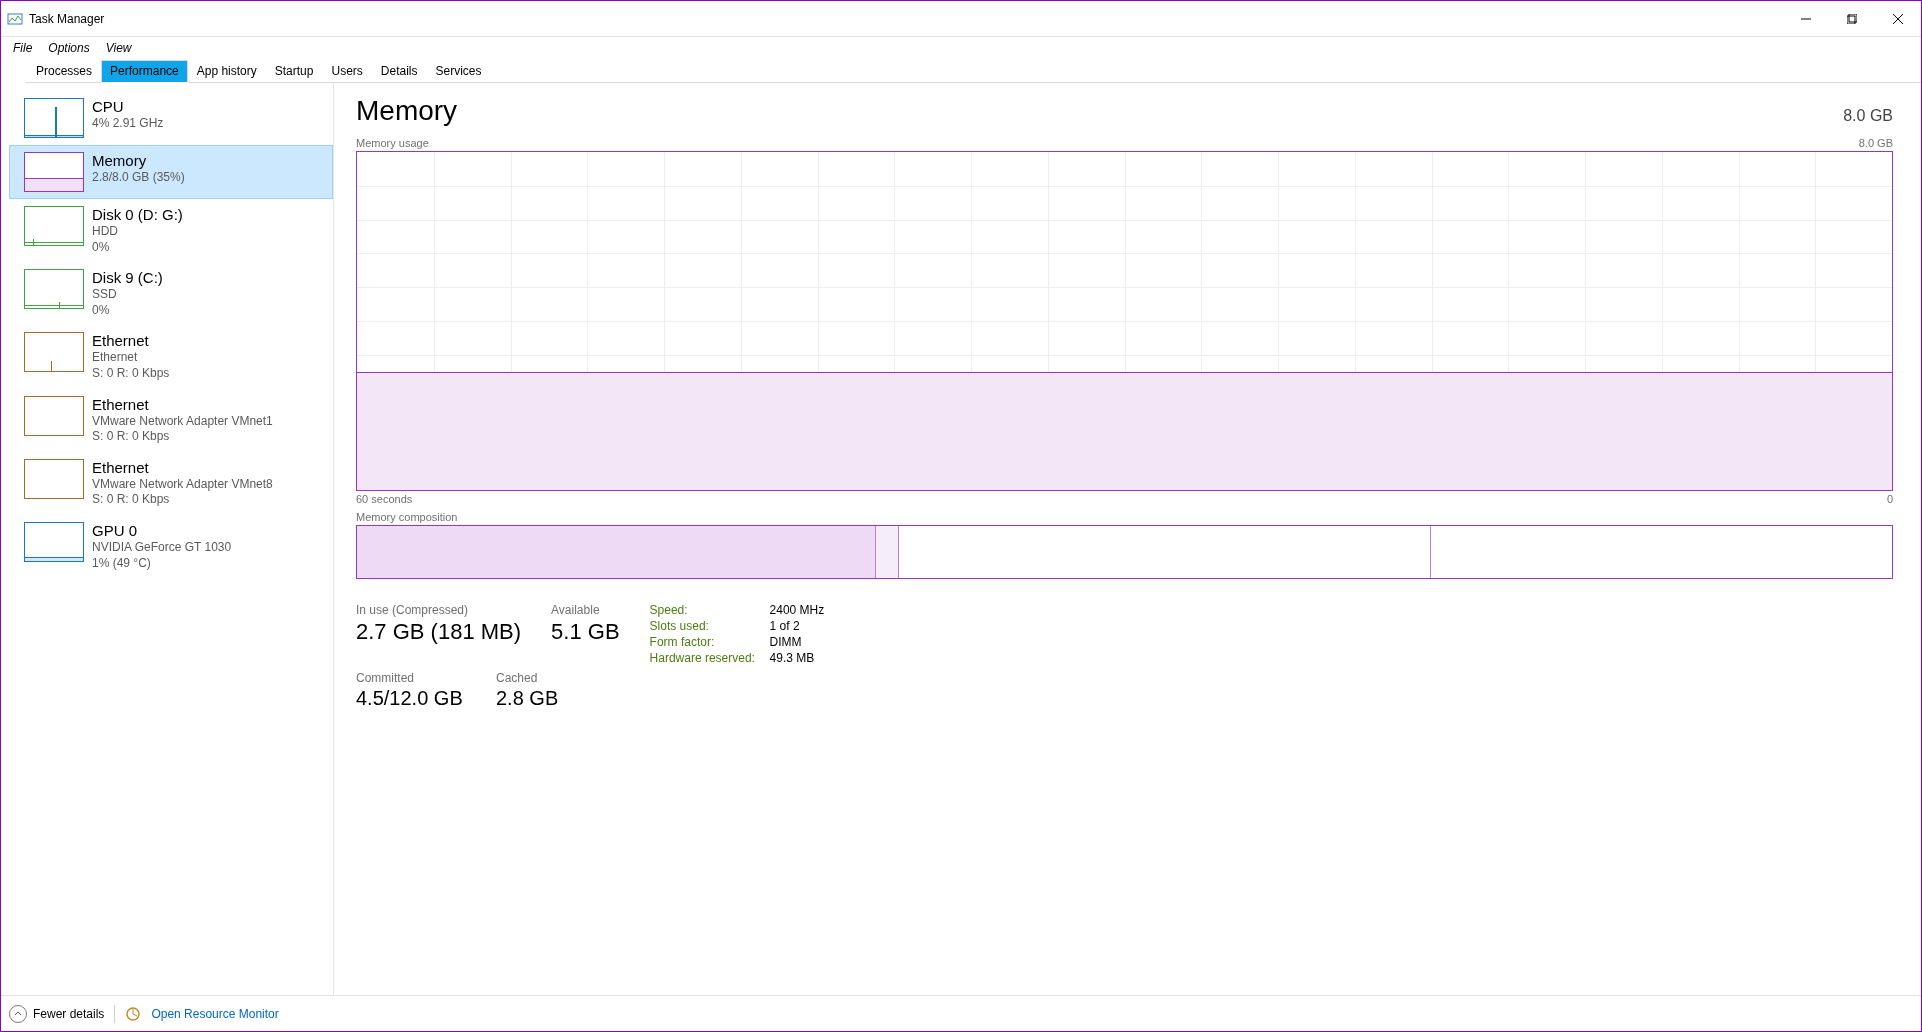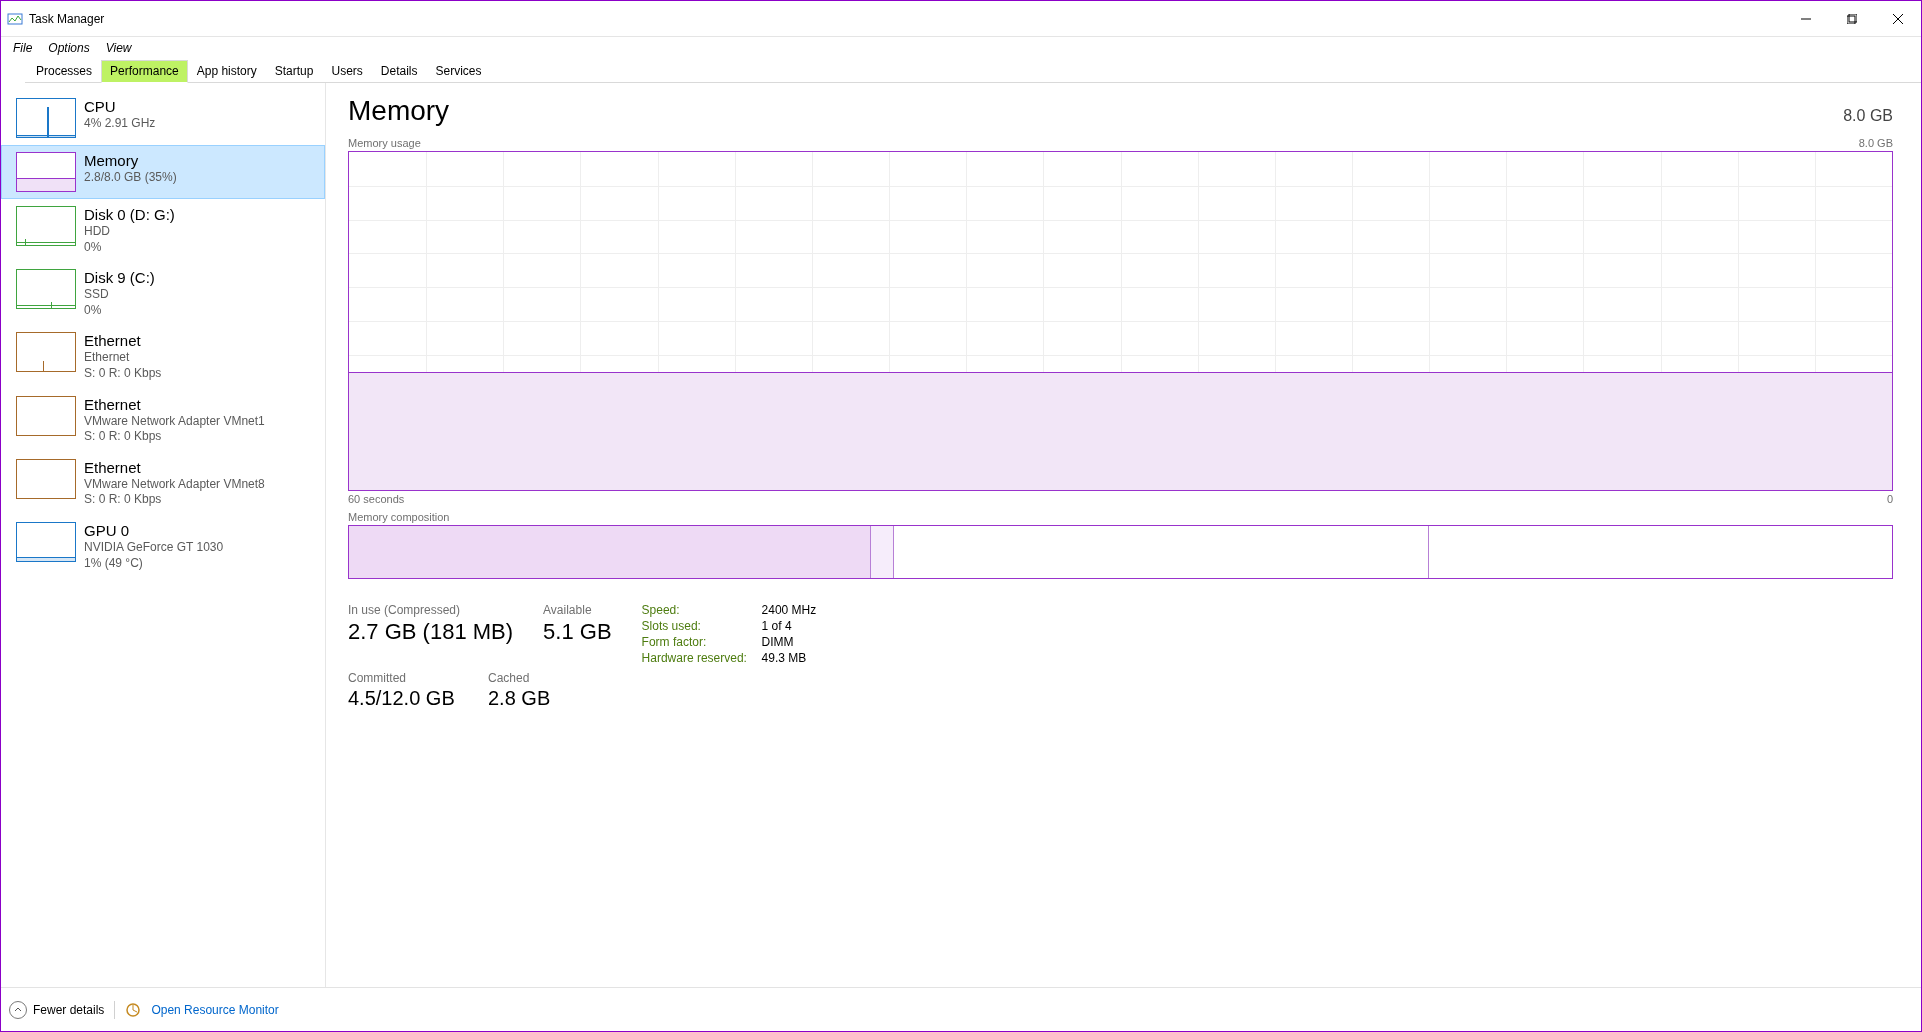--- a/index.html
+++ b/index.html
@@ -13,24 +13,24 @@
   .titlebar .spacer { flex: 1; }
   .sysbtn { width: 46px; height: 30px; display: flex; align-items: center; justify-content: center; }
 
   
   .menubar { height: 22px; display: flex; align-items: center; padding: 0 4px; font-style: italic; }
   .menubar .menuitem { padding: 2px 8px; font-size: 12px; }
 
   
   .tabstrip { display: flex; align-items: flex-end; border-bottom: 1px solid #d9d9d9; padding-left: 2px; margin-left: 24px; }
   .tabstrip .tab { padding: 3px 8px 4px 8px; font-size: 12px; border: 1px solid transparent; margin-right: 0; position: relative; top: 1px; }
-  .tabstrip .tab.active { border-color: #d9d9d9; border-bottom: 1px solid #fff; background: #bef264; }
-
-  
-  .body { flex: 1; display: flex; border-top: none; overflow: hidden; }
+  .tabstrip .tab.active { border-color: #d9d9d9; border-bottom: 1px solid #fff; background: #0ea5e9; }
+
+  
+  .body { flex: 1; display: flex; border-top: none; overflow: hidden; margin-left: 8px; }
 
   
   .sidebar { width: 325px; padding: 8px 0 0 0; overflow-y: auto; border-right: 1px solid #e6e6e6; }
   .side-item { display: flex; padding: 6px 10px 6px 14px; border: 1px solid transparent; align-items: flex-start; }
   .side-item .thumb { width: 60px; height: 40px; border: 1px solid #999; position: relative; flex-shrink: 0; background: #fff; }
   .side-item .thumb.cpu { border-color: #1a77c8; }
   .side-item .thumb.memory { border-color: #9933cc; }
   .side-item .thumb.disk { border-color: #3fa43f; }
   .side-item .thumb.eth { border-color: #a66a2a; }
   .side-item .thumb.gpu { border-color: #1a77c8; }
@@ -73,21 +73,21 @@
   
   .stats { display: flex; margin-top: 24px; }
   .stat-col { margin-right: 30px; }
   .stat-lbl { font-size: 12px; color:#707070; }
   .stat-val { font-size: 20px; color:#000; margin-top: 2px; }
   .stat-val.lg { font-size: 22px; }
   .kv-col { display:grid; grid-template-columns: 120px auto; row-gap:2px; font-size:12px; }
   .kv-col .k { color:#4d7c0f; }
 
   
-  .footer { height: 44px; border-top:1px solid #e3e3e3; display:flex; align-items:center; padding: 0 8px; }
+  .footer { height: 36px; border-top:1px solid #e3e3e3; display:flex; align-items:center; padding: 0 8px; }
   .footer .circle { width:18px; height:18px; border:1px solid #7a7a7a; border-radius:50%; display:flex; align-items:center; justify-content:center; margin-right:6px; }
   .footer .link { color:#0066cc; margin-left: 6px; }
   .footer .sep  { width:1px; height:18px; background:#d0d0d0; margin:0 10px; }
   .footer .rm-icon { width:16px; height:16px; margin-right:4px; }
 </style>
 </head>
 <body>
 
 <div class="window">
 
@@ -289,21 +289,21 @@
           <div class="stat-val lg">2.7 GB (181 MB)</div>
         </div>
         <div class="stat-col">
           <div class="stat-lbl">Available</div>
           <div class="stat-val lg">5.1 GB</div>
         </div>
         <div class="kv-col">
           <span class="k">Speed:</span>
             <span>2400 MHz</span>
           <span class="k">Slots used:</span>
-            <span>1 of 4</span>
+            <span>1 of 2</span>
           <span class="k">Form factor:</span>
             <span>DIMM</span>
           <span class="k">Hardware reserved:</span>
             <span>49.3 MB</span>
         </div>
       </div>
 
       <div class="stats" style="margin-top:6px">
         <div class="stat-col" style="min-width:110px">
           <div class="stat-lbl">Committed</div>

